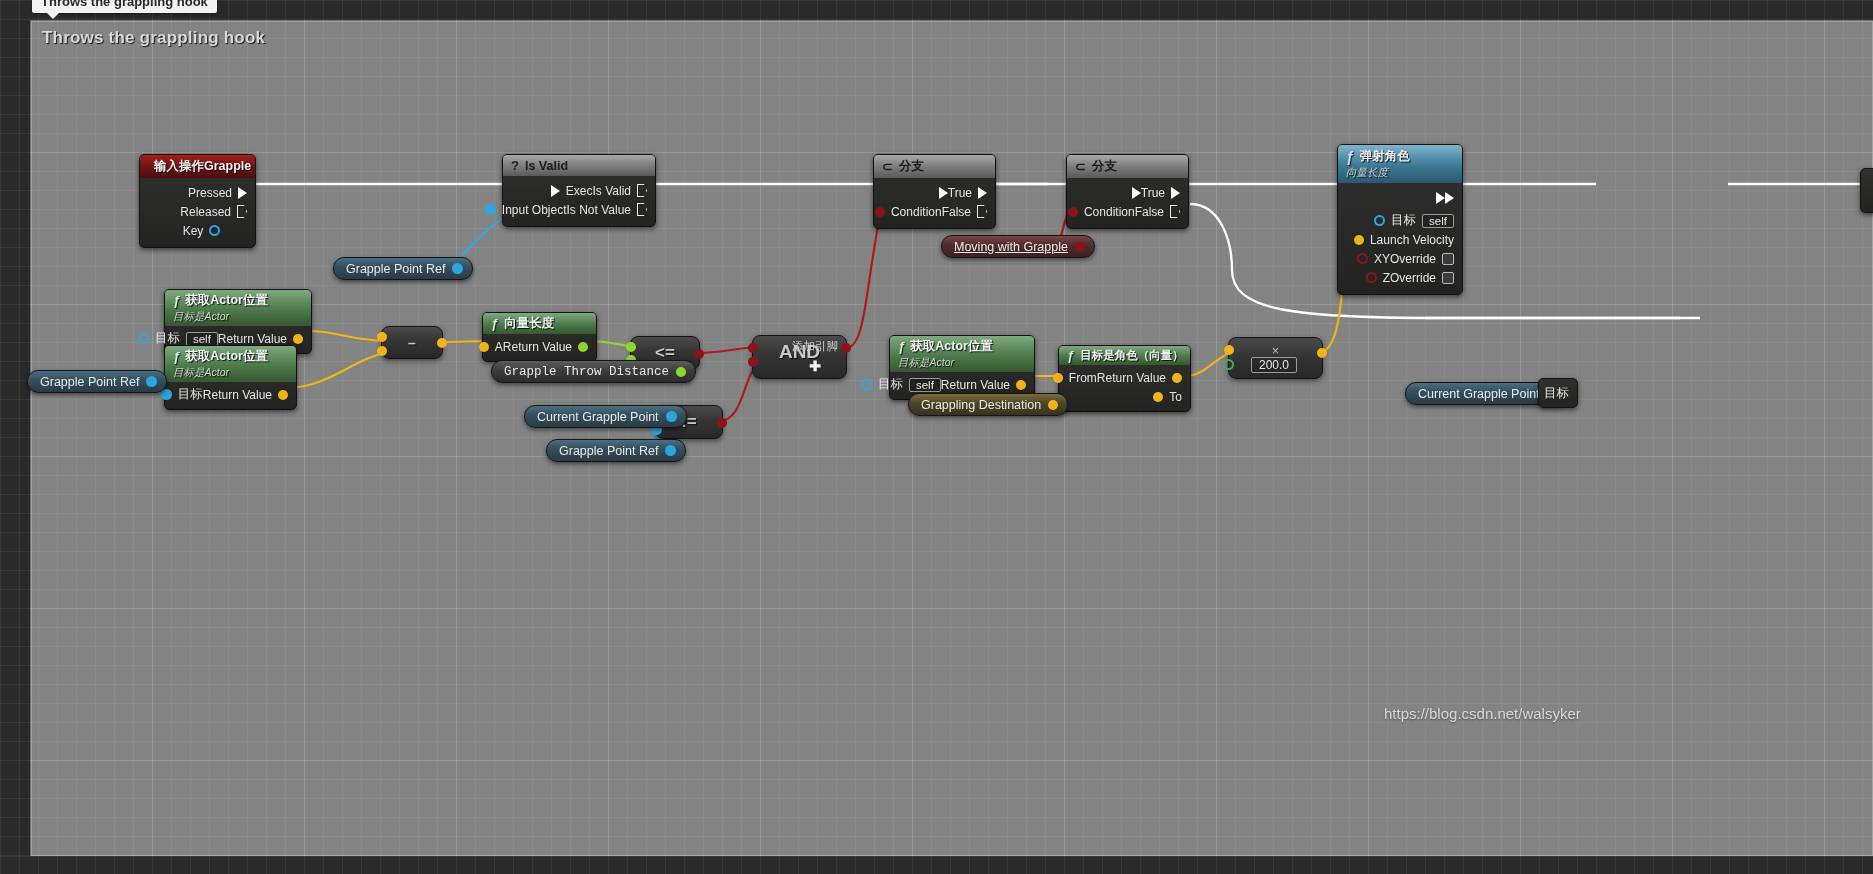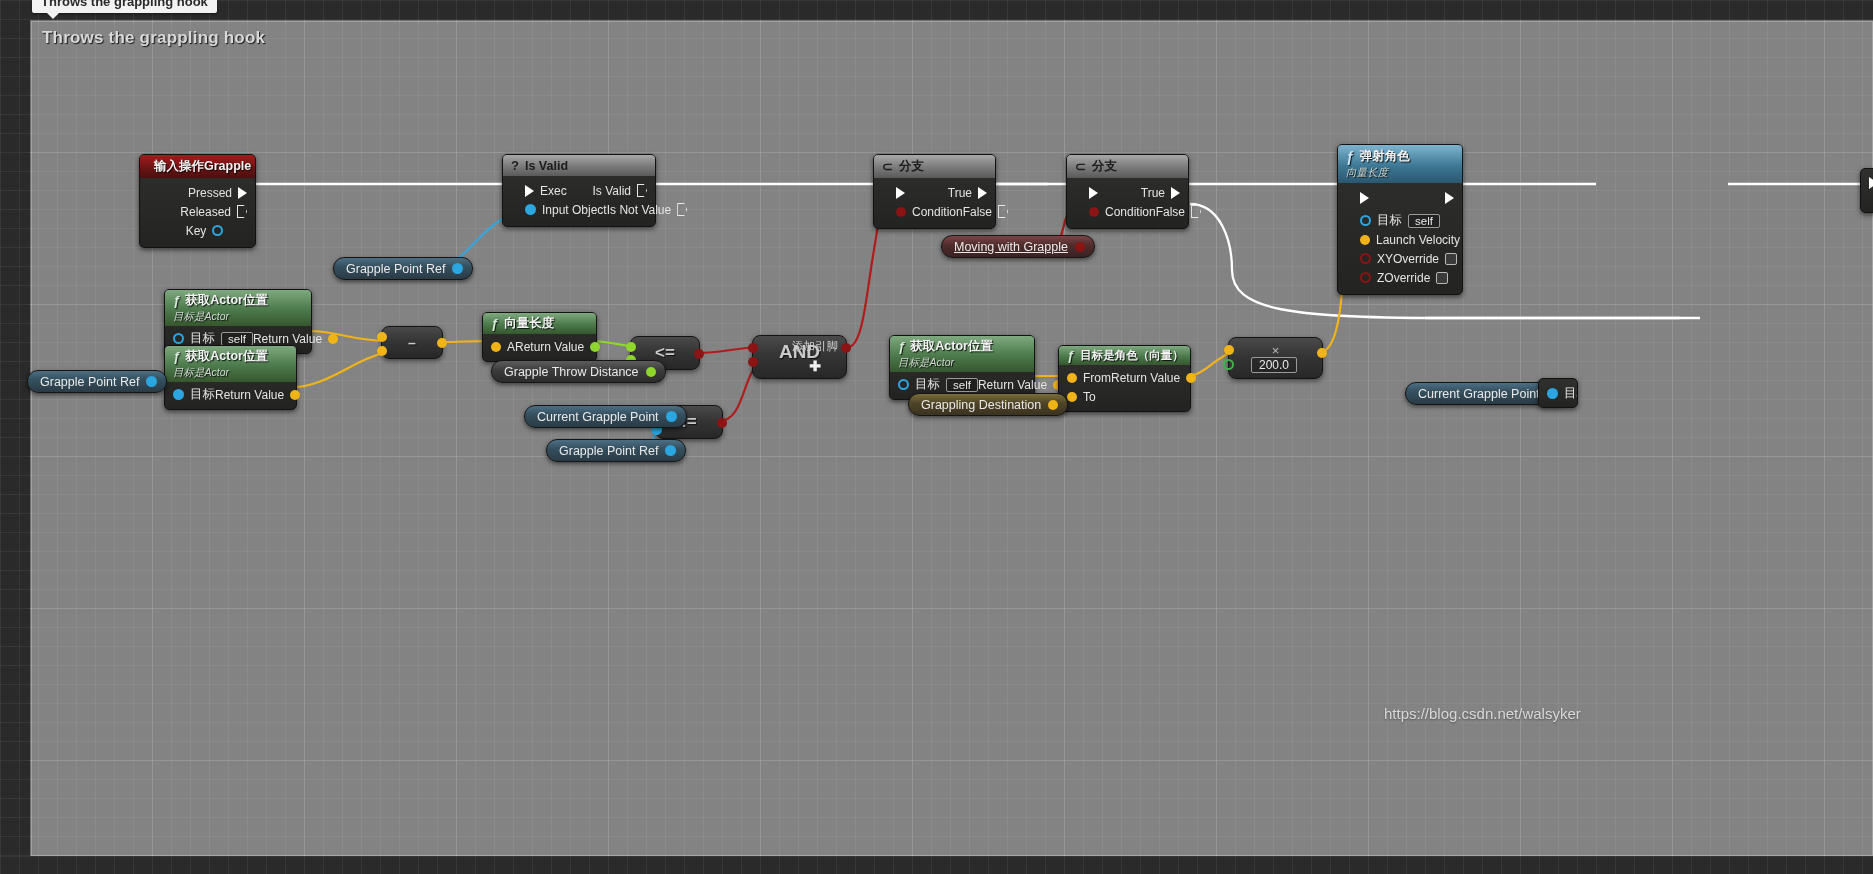--- a/index.html
+++ b/index.html
@@ -89,25 +89,25 @@
     white-space: nowrap;
   }
   .node .nhead .sub {
     display:block; font-weight: normal; font-style: italic;
     font-size: 10.5px; color: #cfd6cf; margin-top: 1px;
   }
   .head-red   { background: linear-gradient(to bottom, #a31c1c 0%, #6d1414 55%, #4a0f0f 100%); text-align: right; }
   .head-grey  { background: linear-gradient(to bottom, #a8a8a8 0%, #7d7d7d 50%, #5a5a5a 100%); color:#1d1d1d !important; text-shadow:none !important;}
   .head-green { background: linear-gradient(to bottom, #7fa97f 0%, #4c7a4c 55%, #36572f 100%); }
   .head-blue  { background: linear-gradient(to bottom, #7fb4cf 0%, #3d7894 55%, #2b5770 100%); }
-  .node .nbody { padding: 5px 0 7px 14px; }
+  .node .nbody { padding: 5px 0 7px 8px; }
 
   
   .prow {
-    display: flex; align-items: center; justify-content: space-between;
+    display: flex; align-items: center; justify-content: flex-end;
     padding: 1px 8px; min-height: 19px; white-space: nowrap;
   }
   .pin-side { display: flex; align-items: center; gap: 6px; }
   .pin-side.right { justify-content: flex-end; }
   .plabel { font-size: 12px; color: #e4e4e4; }
   .plabel.cn { font-size: 12.5px; }
 
   
   .exec {
     width: 0; height: 0;
@@ -580,21 +580,21 @@
   <div class="varnode blueglow" style="left:27px; top:370px;">
     <span>Grapple Point Ref</span>
     <span class="dot obj filled"></span>
   </div>
 
   <div class="varnode blueglow" style="left:333px; top:257px;">
     <span>Grapple Point Ref</span>
     <span class="dot obj filled"></span>
   </div>
 
-  <div class="varnode" style="left:491px; top:360px;">
+  <div class="varnode" style="left:491px; top:360px;font-family:Liberation Mono, monospace;">
     <span>Grapple Throw Distance</span>
     <span class="dot flt"></span>
   </div>
 
   <div class="varnode blueglow" style="left:524px; top:405px;">
     <span>Current Grapple Point</span>
     <span class="dot obj filled"></span>
   </div>
 
   <div class="varnode blueglow" style="left:546px; top:439px;">

